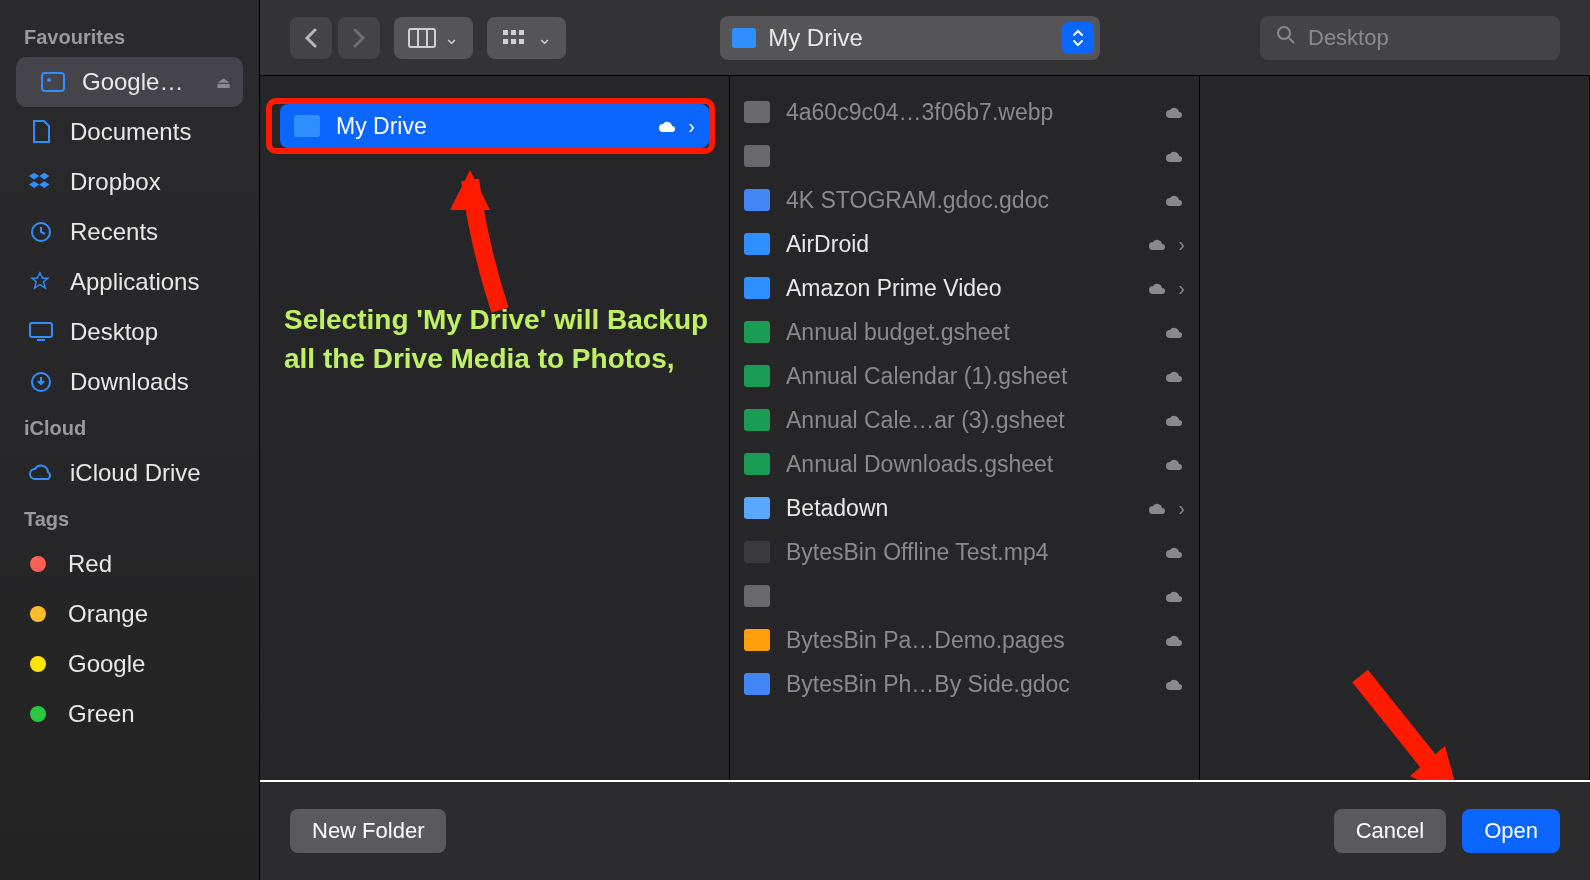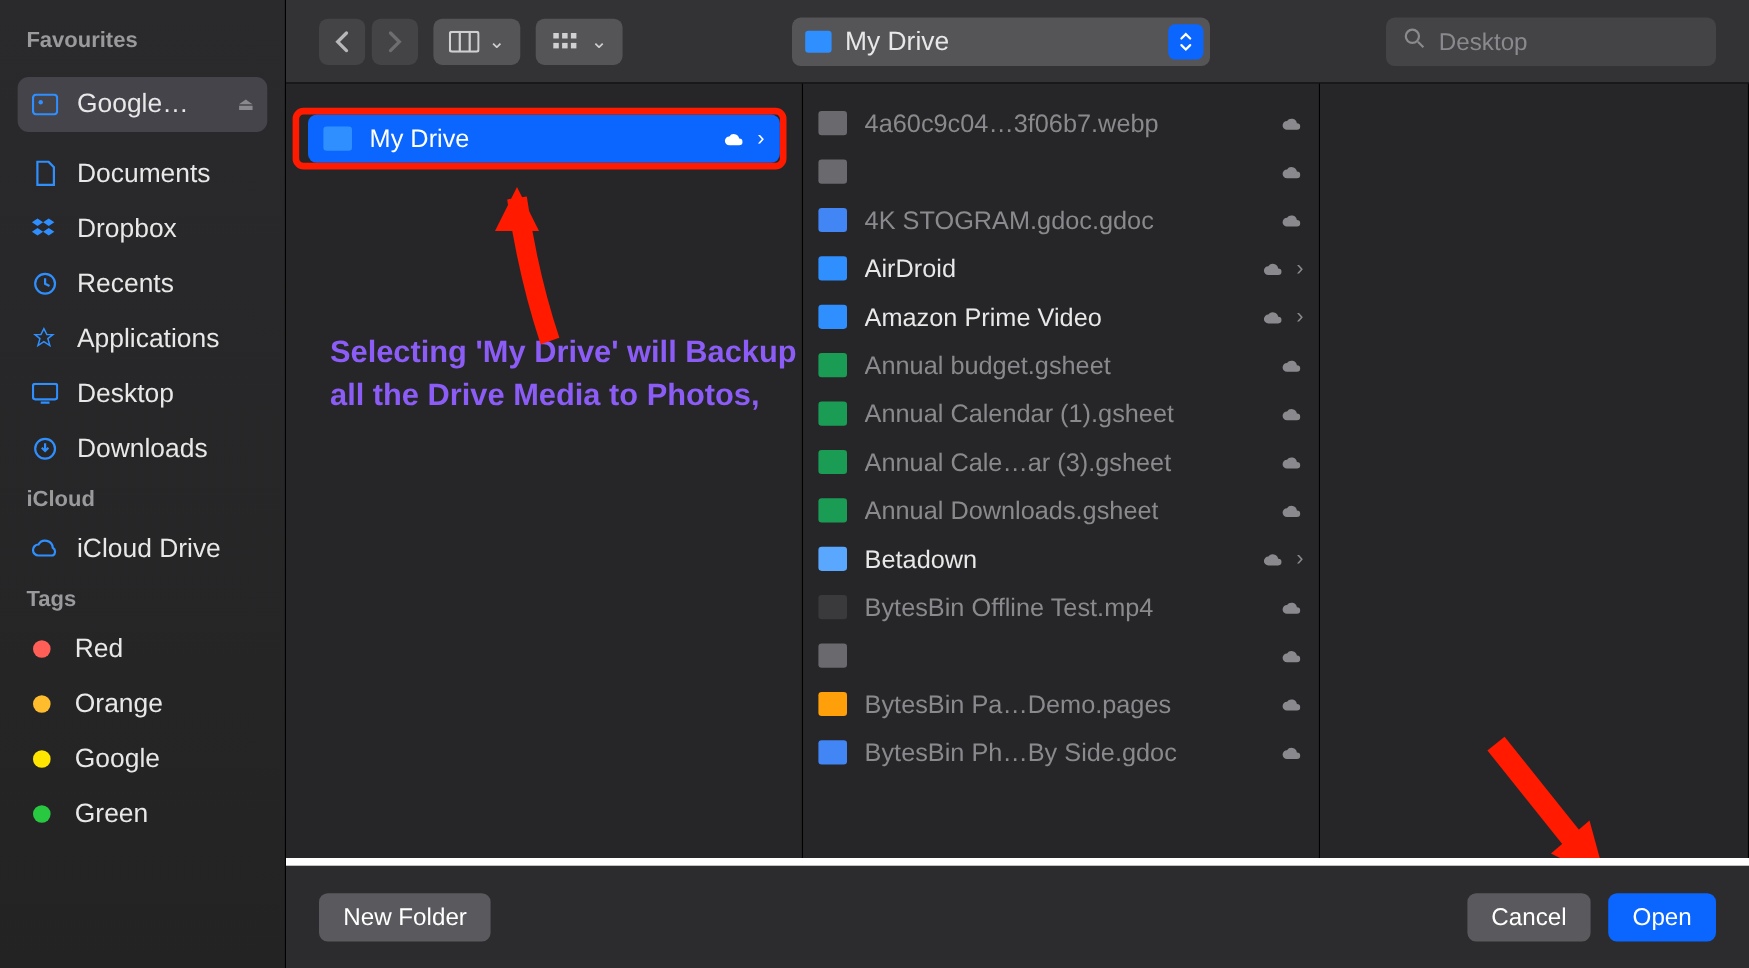--- a/index.html
+++ b/index.html
@@ -32,22 +32,22 @@
   align-items: center;
   height: 50px;
   padding-left: 26px;
   font-size: 24px;
   color: #e8e8e8;
   cursor: default;
 }
 .sb-item.selected {
   background: #44444a;
   border-radius: 10px;
-  margin: 13px 16px;
-  padding-left: 10px;
+  margin: 0 16px;
+  padding-left: 22px;
   position: relative;
 }
 .sb-item.selected .eject {
   position: absolute;
   right: 12px;
   color: #8a8a8e;
   font-size: 16px;
 }
 .sb-icon {
   width: 30px;
@@ -191,44 +191,44 @@
   right: 4px;
   top: -6px;
   bottom: -6px;
   border: 6px solid #ff1a00;
   border-radius: 10px;
   pointer-events: none;
 }
 
 .annotation {
   position: absolute;
-  left: 300px; top: 300px;
+  left: 284px; top: 300px;
   width: 430px;
-  color: #8b5cf6;
+  color: #bef264;
   font-size: 28px;
   font-weight: 600;
   line-height: 1.4;
 }
 .arrow1 {
   position:absolute;
   left: 440px; top: 170px;
   pointer-events:none;
 }
 .arrow2 {
   position:absolute;
   right: 120px; bottom: 74px;
   pointer-events:none;
 }
 
 .footer {
   position: absolute;
   left: 260px; right: 0; bottom: 0;
   height: 100px;
   background: #2c2c2e;
-  border-top: 7px solid #ffffff;
+  border-top: 2px solid #ffffff;
   display: flex;
   align-items: center;
   padding: 0 30px;
 }
 .ft-btn {
   height: 44px;
   background: #5a5a5e;
   border-radius: 8px;
   display: inline-flex;
   align-items: center;

